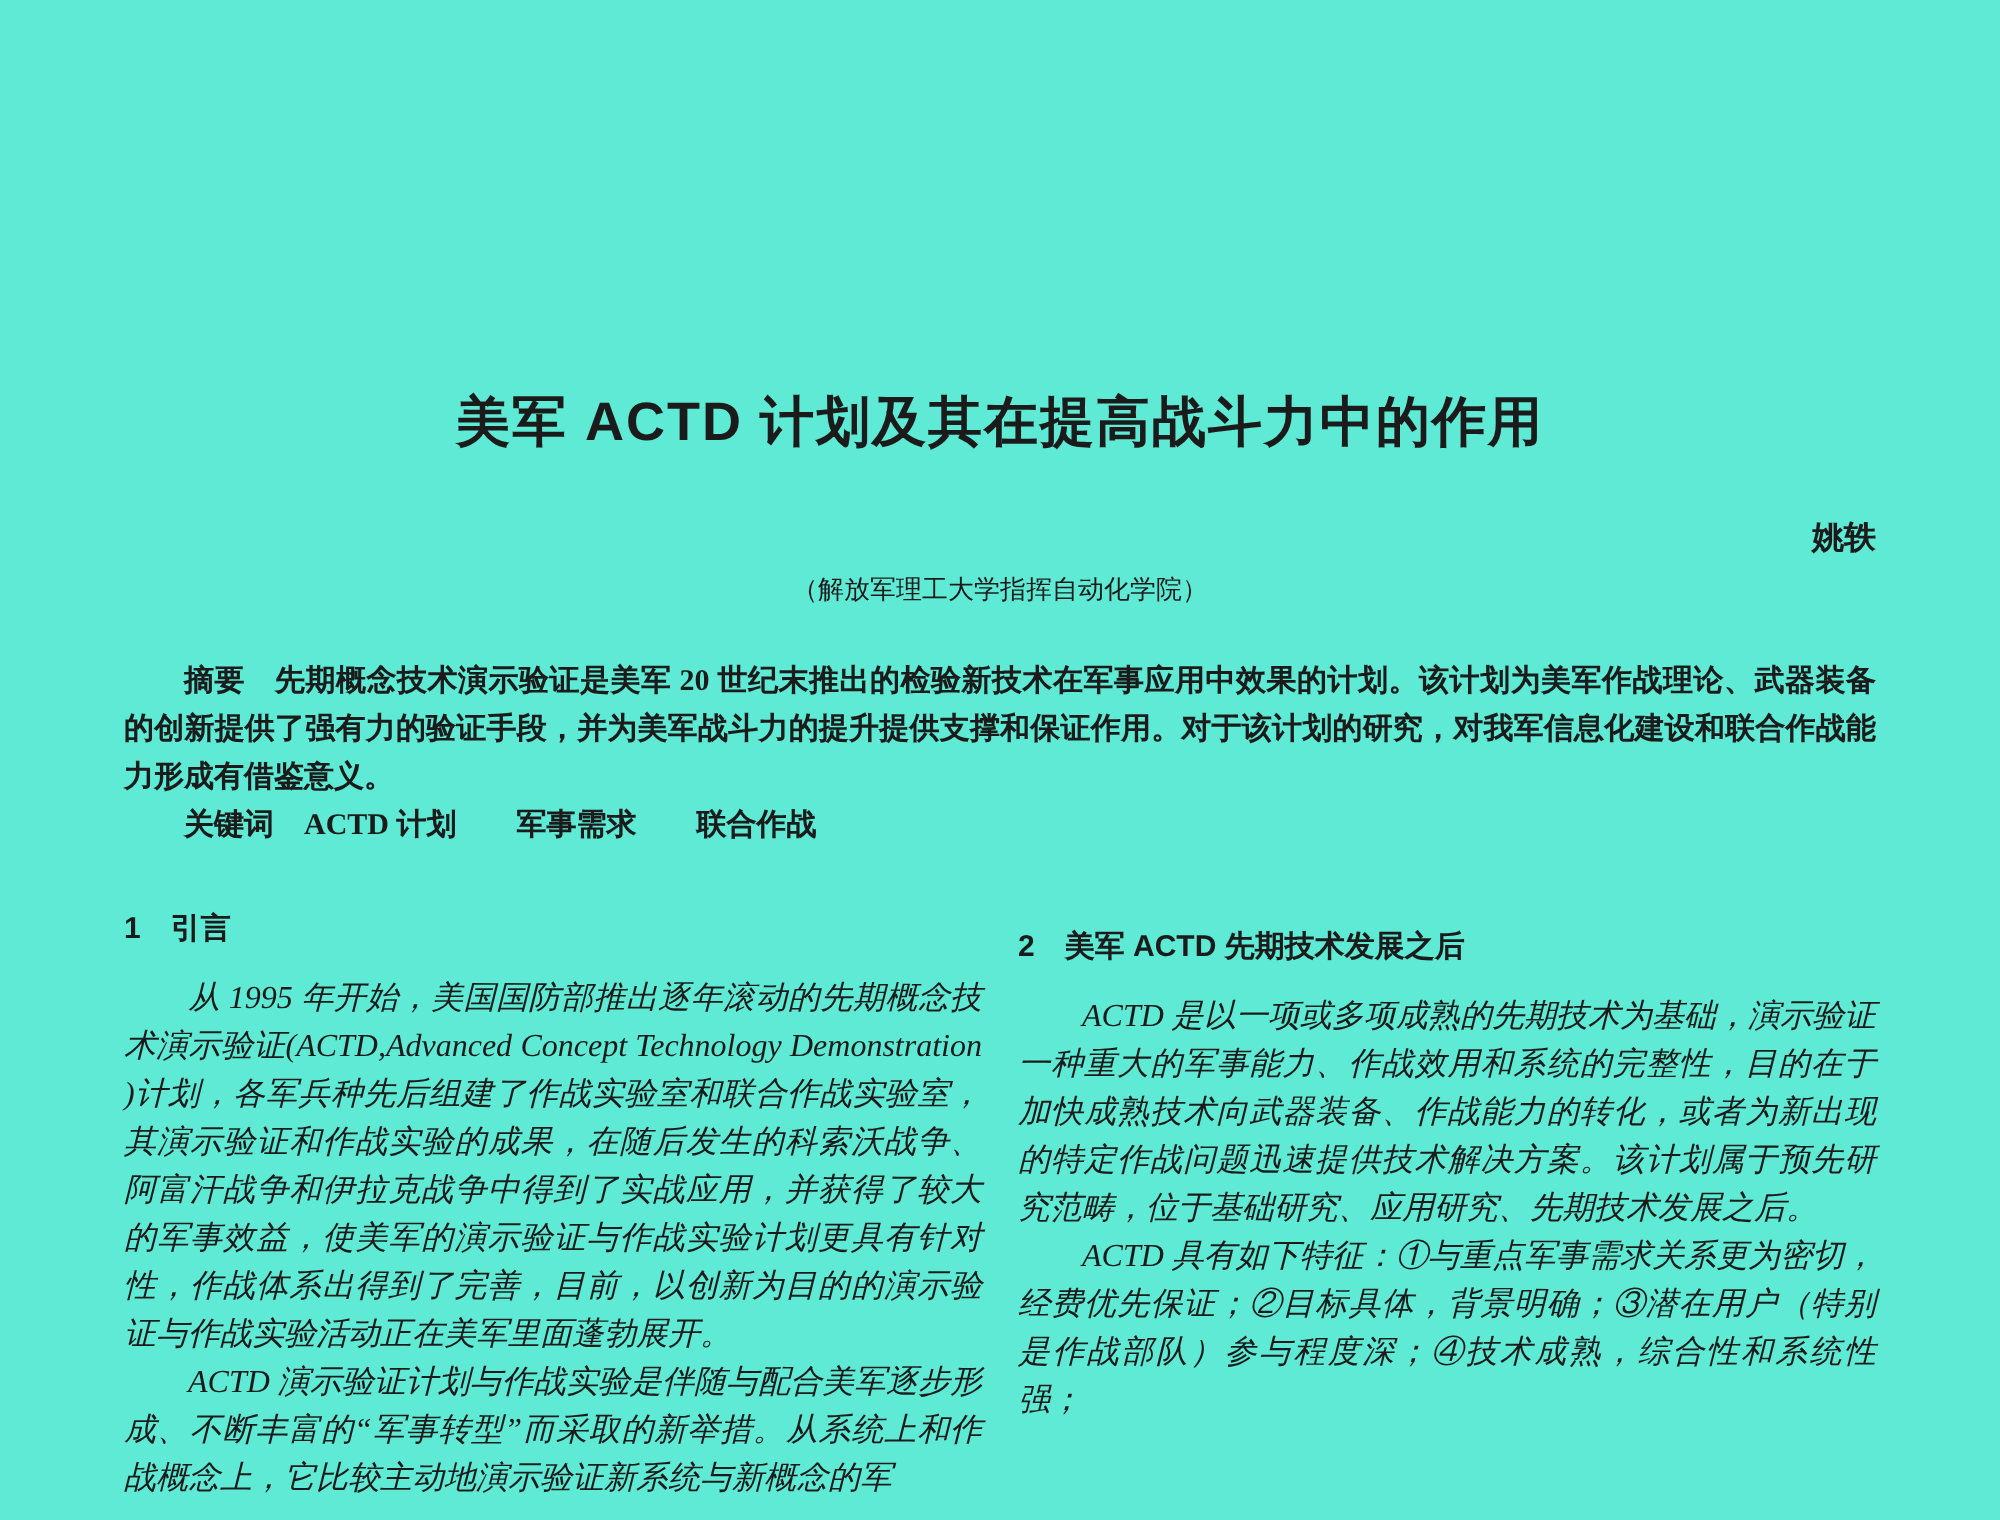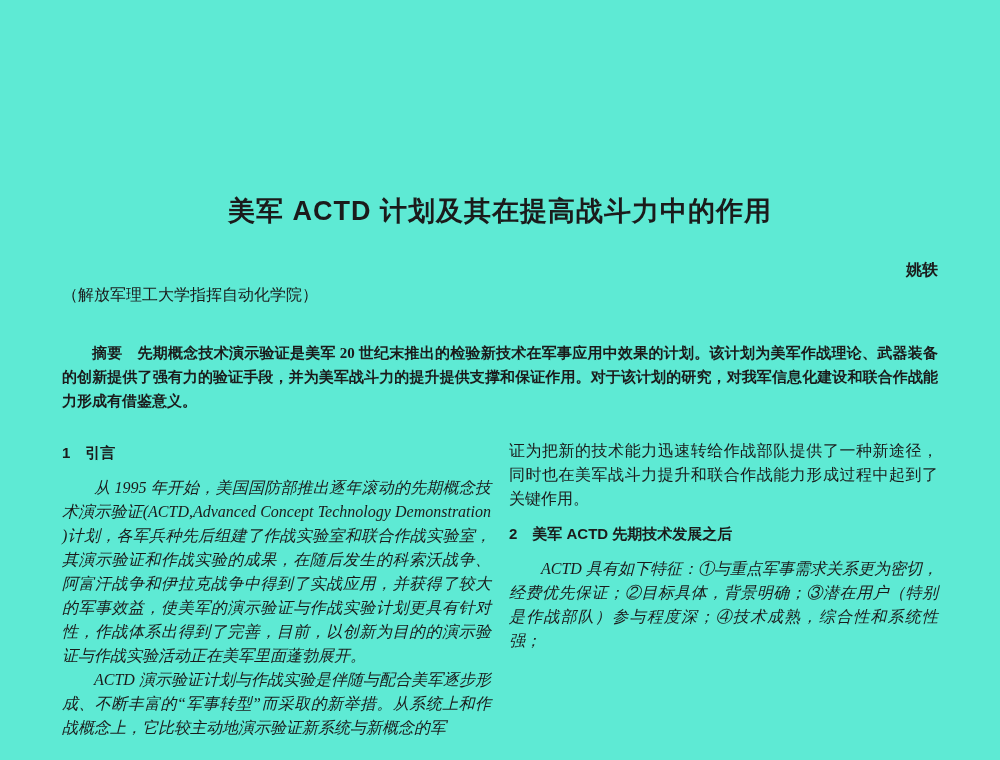--- a/index.html
+++ b/index.html
@@ -32,27 +32,28 @@
     letter-spacing: 1px;
   }
   .author {
     text-align: right;
     font-size: 16px;
     font-weight: bold;
     margin-top: 30px;
     line-height: 20px;
   }
   .affiliation {
-    font-size: 16px;
+    text-align: center;
+    font-size: 13px;
     margin-top: 5px;
     line-height: 20px;
     font-family: Liberation Serif, serif;
   }
   .abstract {
-    margin-top: 36px;
+    margin-top: 24px;
     font-size: 15px;
     line-height: 24px;
     text-align: justify;
     font-weight: 600;
   }
   .abs-para {
     margin: 0;
     text-indent: 2em;
   }
   .abs-label {
@@ -99,31 +100,32 @@
 <div class="page">
 
   <h1 class="title">美军 ACTD 计划及其在提高战斗力中的作用</h1>
 
   <div class="author">姚轶</div>
 
   <div class="affiliation">（解放军理工大学指挥自动化学院）</div>
 
   <div class="abstract">
     <p class="abs-para"><b class="abs-label">摘要</b><span>先期概念技术演示验证是美军 20 世纪末推出的检验新技术在军事应用中效果的计划。该计划为美军作战理论、武器装备的创新提供了强有力的验证手段，并为美军战斗力的提升提供支撑和保证作用。对于该计划的研究，对我军信息化建设和联合作战能力形成有借鉴意义。</span></p>
+    <p class="keywords"><b class="kw-label">关键词</b><span class="kw">ACTD 计划</span><span class="kw">军事需求</span><span class="kw">联合作战</span></p>
   </div>
 
   <div class="columns">
 
     <div class="col col-left">
       <h2 class="sec"><span class="sec-num">1</span><span>引言</span></h2>
       <p class="indent">从 1995 年开始，美国国防部推出逐年滚动的先期概念技术演示验证(ACTD,Advanced Concept Technology Demonstration )计划，各军兵种先后组建了作战实验室和联合作战实验室，其演示验证和作战实验的成果，在随后发生的科索沃战争、阿富汗战争和伊拉克战争中得到了实战应用，并获得了较大的军事效益，使美军的演示验证与作战实验计划更具有针对性，作战体系出得到了完善，目前，以创新为目的的演示验证与作战实验活动正在美军里面蓬勃展开。</p>
       <p class="indent">ACTD 演示验证计划与作战实验是伴随与配合美军逐步形成、不断丰富的“军事转型”而采取的新举措。从系统上和作战概念上，它比较主动地演示验证新系统与新概念的军</p>
     </div>
 
     <div class="col col-right">
-      <p>证为把新的技术能力迅速转给作战部队提供了一种新途径，同时也在美军战斗力提升和联合作战能力形成过程中起到了关键作用。</p>
       <h2 class="sec"><span class="sec-num">2</span><span>美军 ACTD 先期技术发展之后</span></h2>
+      <p class="indent">ACTD 是以一项或多项成熟的先期技术为基础，演示验证一种重大的军事能力、作战效用和系统的完整性，目的在于加快成熟技术向武器装备、作战能力的转化，或者为新出现的特定作战问题迅速提供技术解决方案。该计划属于预先研究范畴，位于基础研究、应用研究、先期技术发展之后。</p>
       <p class="indent">ACTD 具有如下特征：①与重点军事需求关系更为密切，经费优先保证；②目标具体，背景明确；③潜在用户（特别是作战部队）参与程度深；④技术成熟，综合性和系统性强；</p>
     </div>
 
   </div>
 
 </div>
 
 </body></html>

